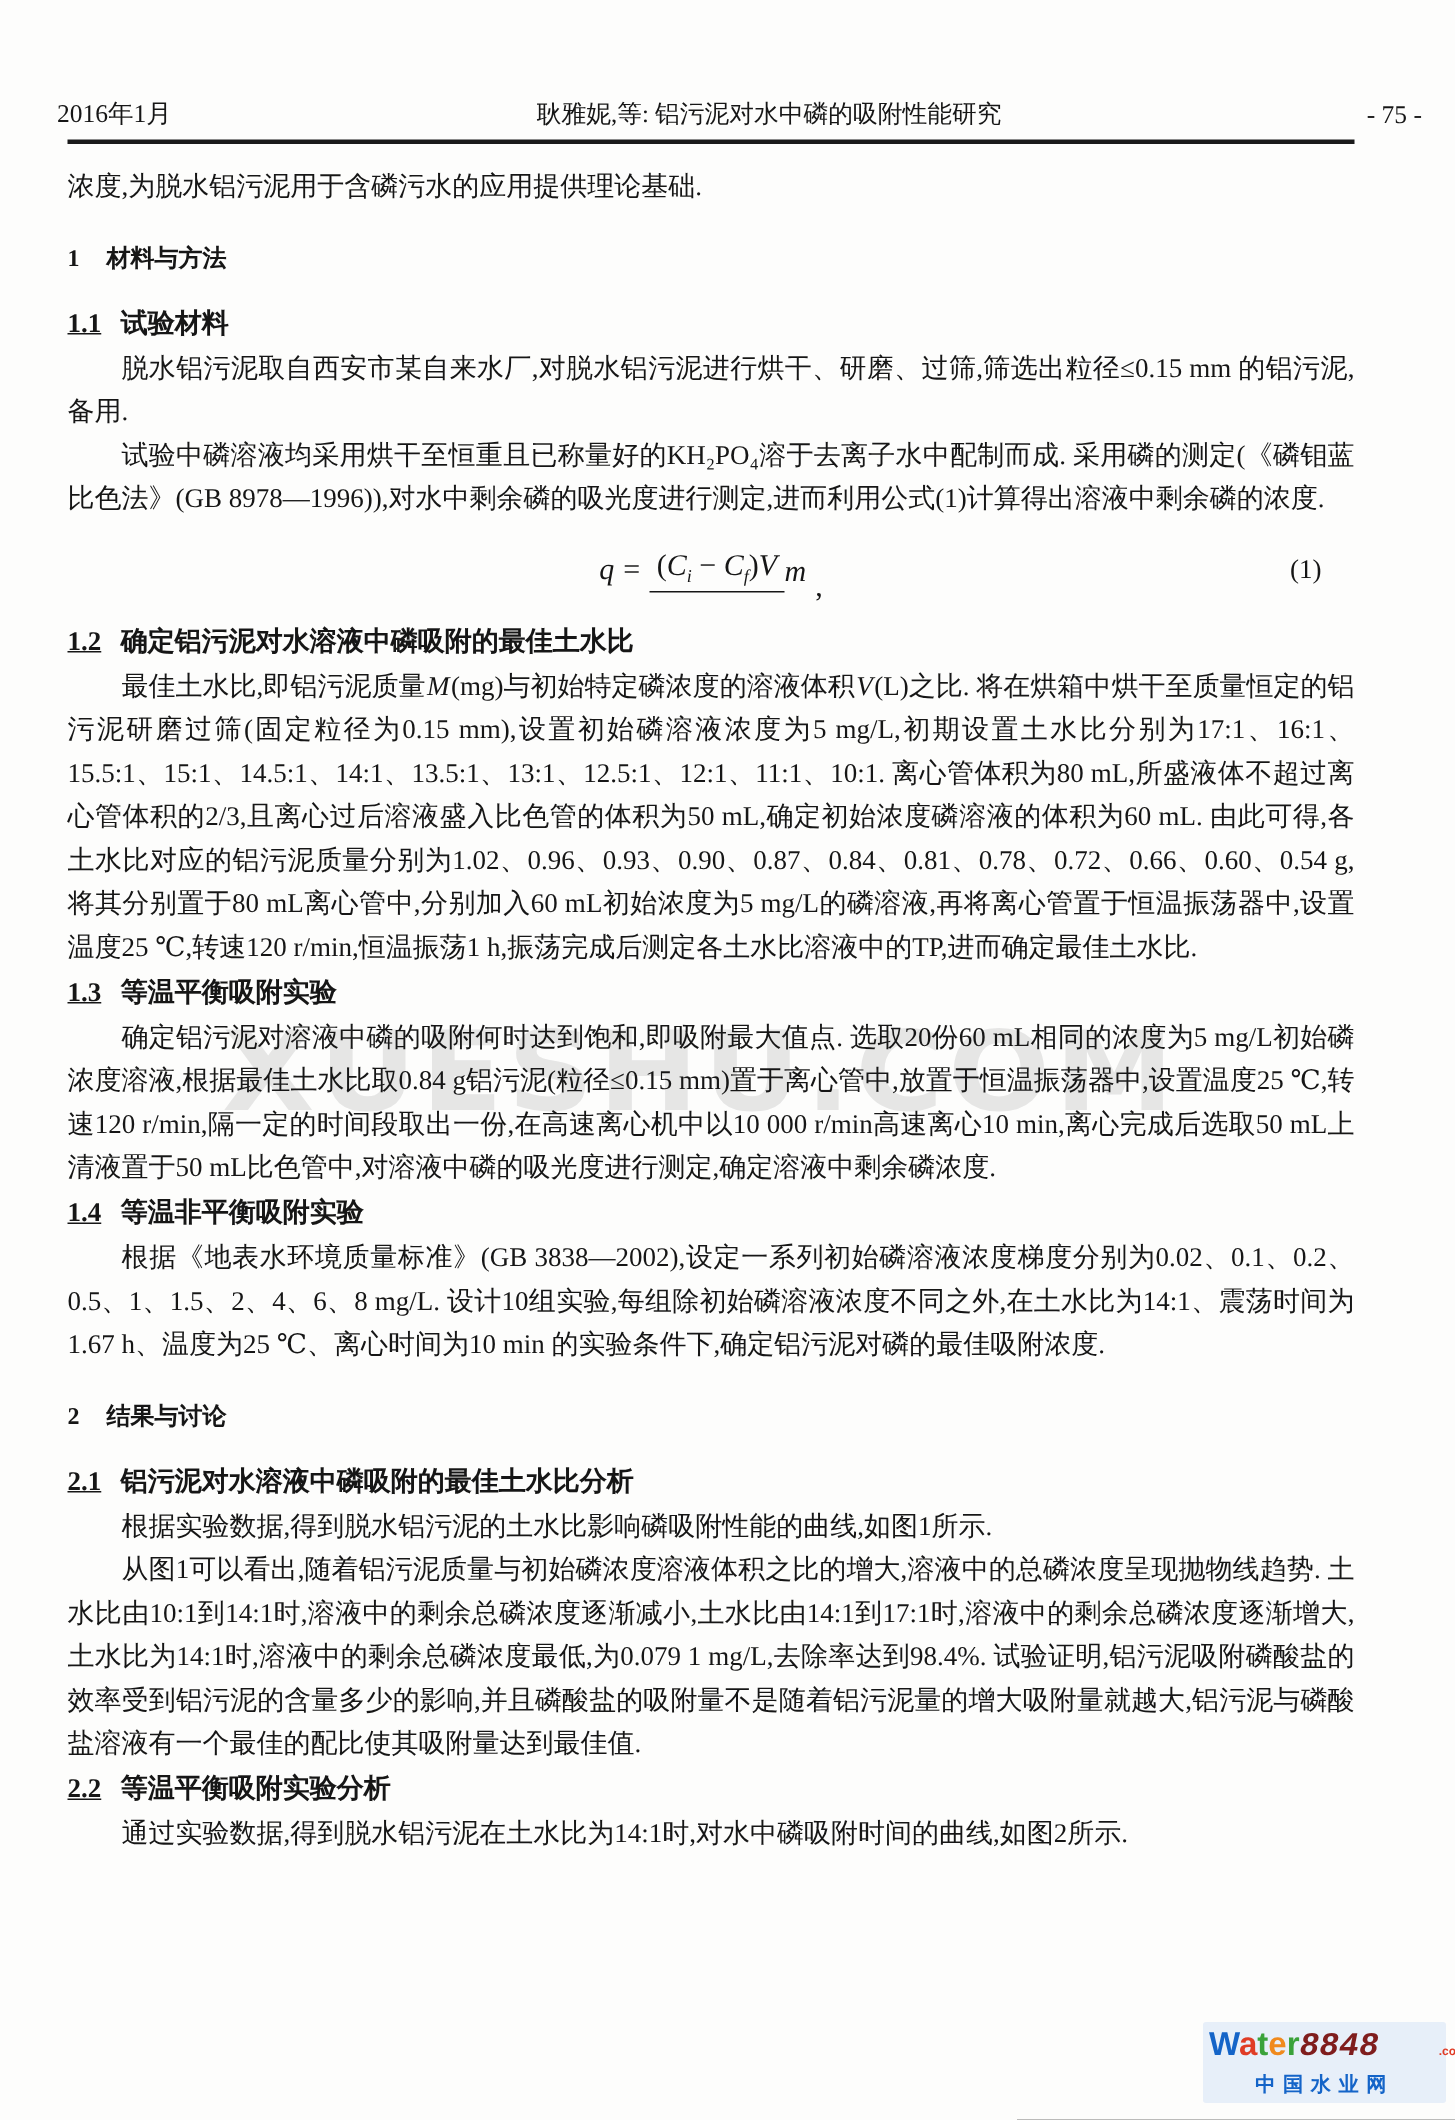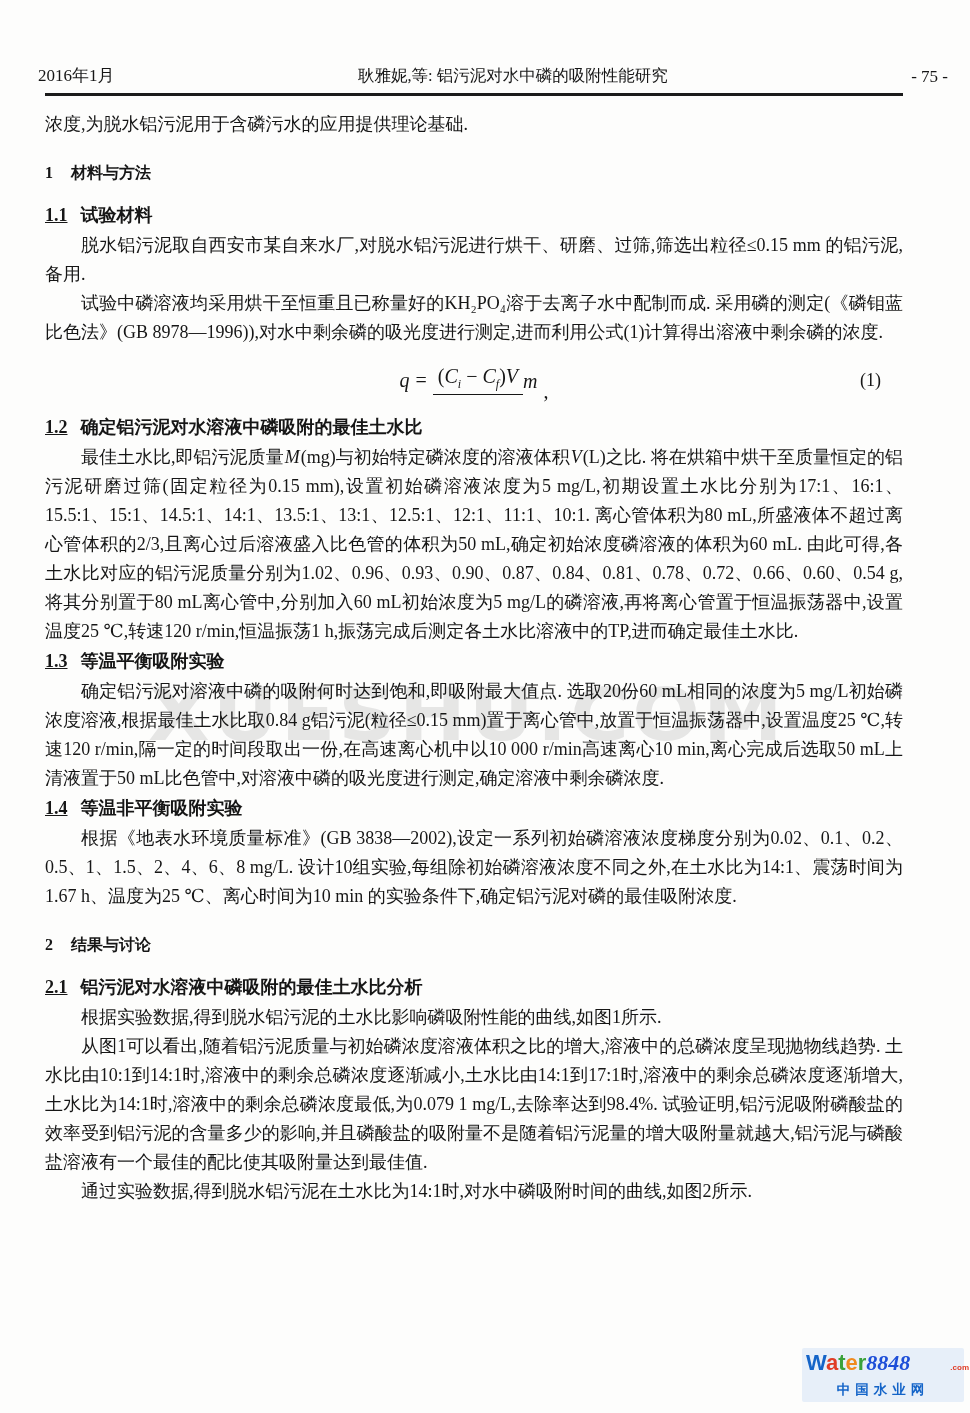--- a/index.html
+++ b/index.html
@@ -77,21 +77,21 @@
     right:6px; bottom:11px;
     width:154px; padding:3px 4px 4px 4px;
     background:#e7eff9; border-radius:2px;
     text-align:center;
     font-family:"Liberation Sans","DejaVu Sans",sans-serif;
   }
   .logo-row1 { font-size:22px; font-weight:bold; line-height:24px; white-space:nowrap; }
   .lw0 { color:#1464c8; } .lw1 { color:#e03c26; } .lw2 { color:#3aa23a; }
   .lw3 { color:#f08a1e; } .lw4 { color:#3aa23a; }
   .logo-num {
-    color:#1d4ed8; font-family:Liberation Serif, serif;
+    color:#7f1d1d; font-family:Liberation Mono, monospace;
     font-style:italic; font-size:22px; font-weight:bold;
   }
   .logo-com { color:#e03c26; font-size:8px; font-weight:bold; vertical-align:baseline;padding-left:40px; }
   .logo-row2 {
     color:#1464c8; font-size:13.5px; font-weight:bold;
     letter-spacing:5px; line-height:17px; margin-top:1px; white-space:nowrap;
   }
 </style>
 </head>
 <body>
@@ -151,20 +151,23 @@
     <div class="h1">
       <span class="no">2</span><span>结果与讨论</span>
     </div>
 
     <div class="h2">
       <span class="no">2.1</span><span>铝污泥对水溶液中磷吸附的最佳土水比分析</span>
     </div>
     <p class="b ind">根据实验数据,得到脱水铝污泥的土水比影响磷吸附性能的曲线,如图1所示.</p>
     <p class="b ind">从图1可以看出,随着铝污泥质量与初始磷浓度溶液体积之比的增大,溶液中的总磷浓度呈现抛物线趋势. 土水比由10:1到14:1时,溶液中的剩余总磷浓度逐渐减小,土水比由14:1到17:1时,溶液中的剩余总磷浓度逐渐增大,土水比为14:1时,溶液中的剩余总磷浓度最低,为0.079 1 mg/L,去除率达到98.4%. 试验证明,铝污泥吸附磷酸盐的效率受到铝污泥的含量多少的影响,并且磷酸盐的吸附量不是随着铝污泥量的增大吸附量就越大,铝污泥与磷酸盐溶液有一个最佳的配比使其吸附量达到最佳值.</p>
 
+    <div class="h2">
+      <span class="no">2.2</span><span>等温平衡吸附实验分析</span>
+    </div>
     <p class="b ind">通过实验数据,得到脱水铝污泥在土水比为14:1时,对水中磷吸附时间的曲线,如图2所示.</p>
 
   </div>
 
   <div class="logo">
     <div class="logo-row1"><span class="lw0">W</span><span class="lw1">a</span><span class="lw2">t</span><span class="lw3">e</span><span class="lw4">r</span><span class="logo-num">8848</span><span class="logo-com">.com</span></div>
     <div class="logo-row2">中国水业网</div>
   </div>
 
 </div>

